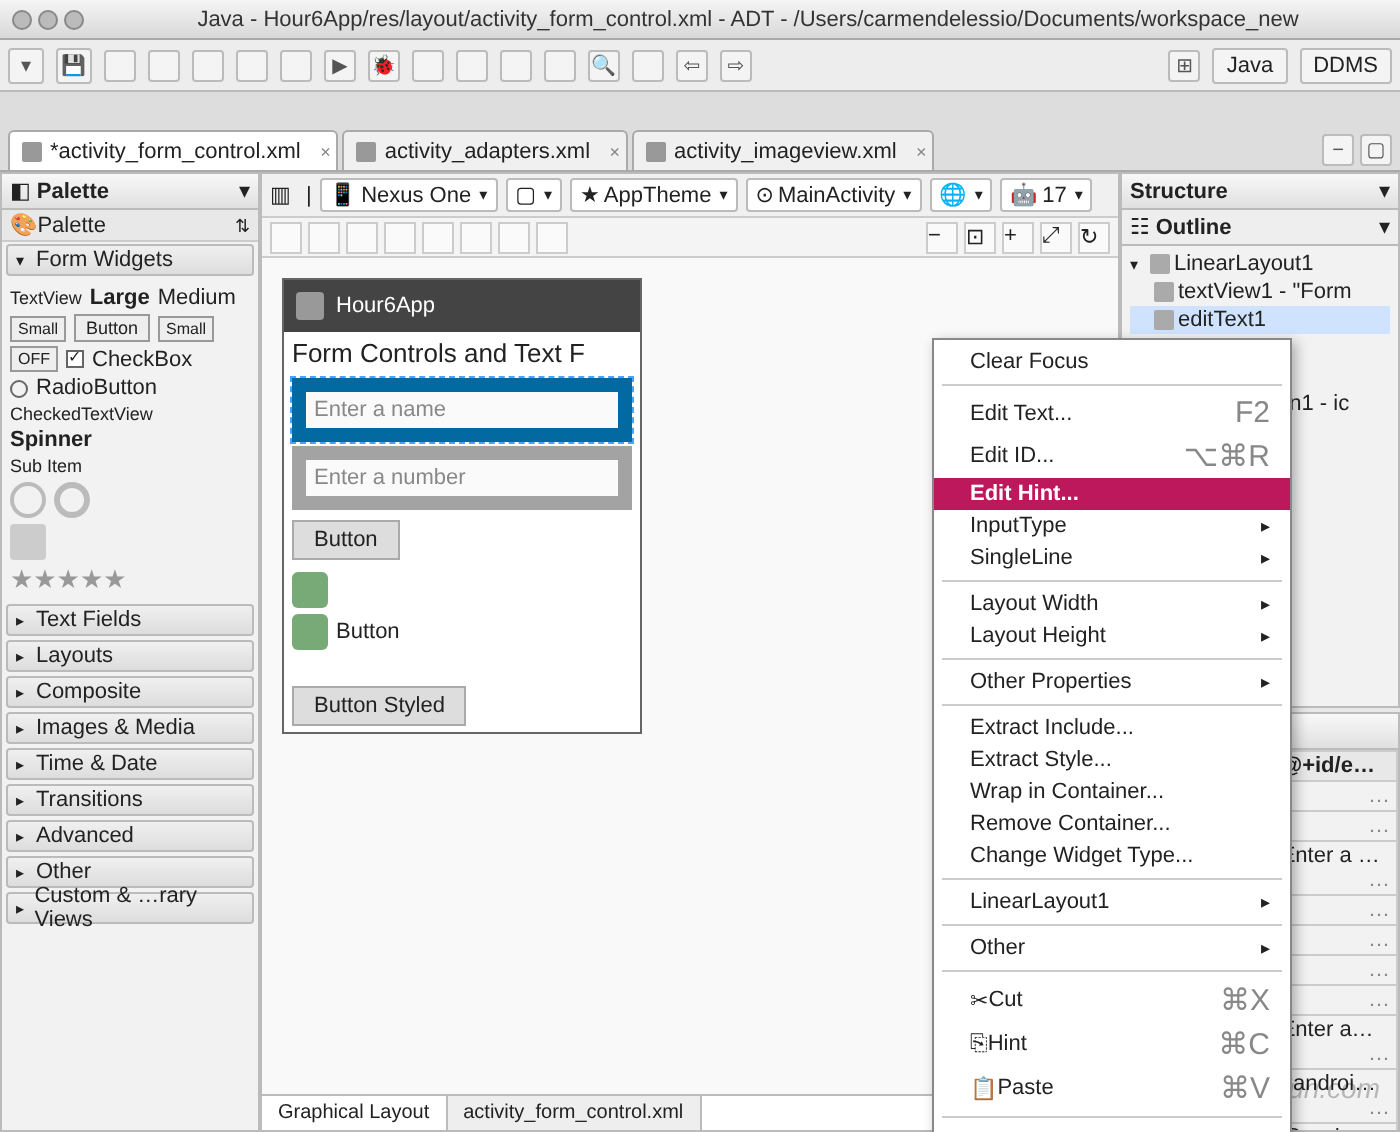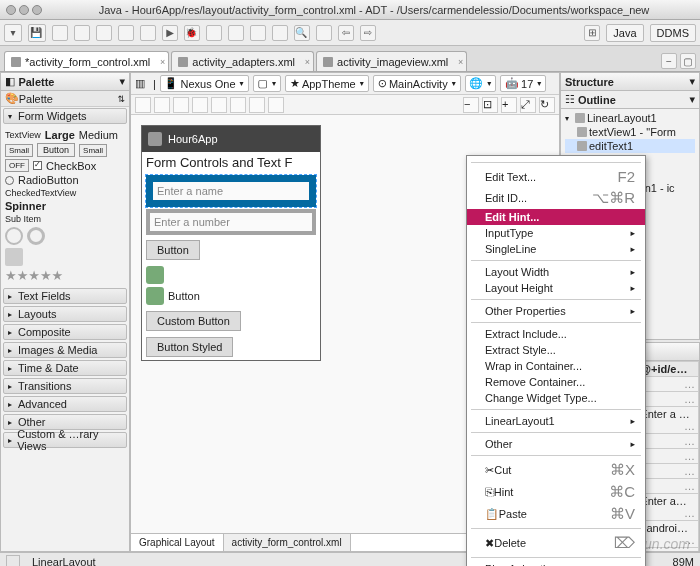--- a/index.html
+++ b/index.html
@@ -8,21 +8,21 @@
 .traffic { display:flex; gap:3px; margin-right:8px; }
 .traffic .dot { width:10px; height:10px; border-radius:50%; background:#bbb; border:1px solid #888; }
 .titlebar .title { flex:1; text-align:center; font-size:11px; color:#333; white-space:nowrap; overflow:hidden; }
 
 .maintoolbar { height:26px; background:#ededed; border-bottom:1px solid #bbb; display:flex; align-items:center; padding:0 4px; gap:6px; }
 .tbtn { width:18px; height:18px; background:#f4f4f4; border:1px solid #bbb; border-radius:2px; display:flex; align-items:center; justify-content:center; font-size:10px; color:#555; }
 .tbtn.sm { width:16px; height:16px; }
 .spacer { flex:1; }
 .perspbtn { height:18px; padding:0 6px; background:#f4f4f4; border:1px solid #bbb; border-radius:2px; display:flex; align-items:center; gap:3px; font-size:10px; }
 
-.editor-tabs { height:26px; background:#ddd; display:flex; align-items:flex-end; padding:0 4px; gap:2px; border-bottom:1px solid #aaa; }
+.editor-tabs { height:40px; background:#ddd; display:flex; align-items:flex-end; padding:0 4px; gap:2px; border-bottom:1px solid #aaa; }
 .etab { height:20px; padding:0 18px 0 6px; background:#f0f0f0; border:1px solid #aaa; border-bottom:none; border-radius:3px 3px 0 0; display:flex; align-items:center; gap:4px; font-size:10px; position:relative; }
 .etab.active { background:#fff; }
 .etab .x { position:absolute; right:3px; font-size:9px; color:#888; }
 .etab .ic { width:10px; height:10px; background:#999; border-radius:1px; }
 .etabs-right { margin-left:auto; display:flex; gap:3px; padding-bottom:2px; }
 
 .workarea { display:flex; height:480px; }
 .panel { background:#f2f2f2; border:1px solid #bbb; display:flex; flex-direction:column; }
 .panel-hdr { height:18px; background:linear-gradient(#f8f8f8,#e0e0e0); border-bottom:1px solid #bbb; display:flex; align-items:center; padding:0 4px; font-size:10px; gap:3px; }
 .panel-hdr .t { flex:1; font-weight:bold; }
@@ -51,21 +51,21 @@
 .dev-toolbar .dd::after { content:"▾"; font-size:8px; margin-left:2px; }
 .dev-toolbar .ic { width:14px; height:14px; }
 .tool2 { height:20px; display:flex; align-items:center; gap:3px; padding:0 4px; border-bottom:1px solid #ccc; background:#f4f4f4; }
 .tool2 .tb { width:16px; height:16px; border:1px solid #ccc; background:#fafafa; }
 
 .canvas-wrap { flex:1; background:#f9f9f9; display:flex; align-items:flex-start; justify-content:flex-start; padding:10px; overflow:hidden; }
 .phone { width:180px; border:1px solid #666; background:#fff; }
 .phonebar { height:24px; background:#444; color:#fff; display:flex; align-items:center; padding:13px 6px; gap:6px; font-size:12px; }
 .phonebar .aic { width:14px; height:14px; background:#999; border-radius:2px; }
 .phone .heading { padding:3px 4px; font-size:13px; white-space:nowrap; overflow:hidden; }
-.phone .inp { margin:2px 4px; padding:3px 4px; border:4px solid #a3a3a3; background:#fafafa; color:#888; font-size:11px; }
+.phone .inp { margin:2px 4px; padding:3px 4px; border:7px solid #a3a3a3; background:#fafafa; color:#888; font-size:11px; }
 .phone .inp.sel { border:7px solid #0369a1; outline:1px dashed #4aa3ff; }
 .phone .pbtn { display:inline-block; margin:3px 4px; padding:3px 10px; background:#ddd; border:1px solid #aaa; font-size:11px; }
 .phone .iconbtn { display:flex; align-items:center; gap:4px; margin:3px 4px; }
 .phone .android { width:18px; height:18px; background:#7a7; border-radius:3px; }
 
 .bottom-tabs { height:18px; border-top:1px solid #bbb; display:flex; }
 .btab { padding:0 8px; border-right:1px solid #bbb; font-size:10px; display:flex; align-items:center; background:#eee; }
 .btab.active { background:#fff; }
 
 .rightcol { width:140px; display:flex; flex-direction:column; gap:2px; }
@@ -287,30 +287,33 @@
         <div class="inp sel">Enter a name</div>
         <div class="inp">Enter a number</div>
         <span class="pbtn">Button</span><br>
         <div class="iconbtn">
             <span class="android"></span>
           </div>
         <div class="iconbtn">
             <span class="android"></span>
             <span>Button</span>
           </div>
-        <span class="pbtn">Custom Button</span><br>
+        <br>
         <span class="pbtn">Button Styled</span>
       </div>
     </div>
     <div class="bottom-tabs">
       <div class="btab active">Graphical Layout</div>
       <div class="btab">activity_form_control.xml</div>
     </div>
 
     <div class="context-menu">
+      <div class="mi">
+          <span>Clear Focus</span>
+        </div>
       <div class="sep"></div>
       <div class="mi">
           <span>Edit Text...</span>
           <span class="sc">F2</span>
         </div>
       <div class="mi">
           <span>Edit ID...</span>
           <span class="sc">⌥⌘R</span>
         </div>
       <div class="mi sel">

